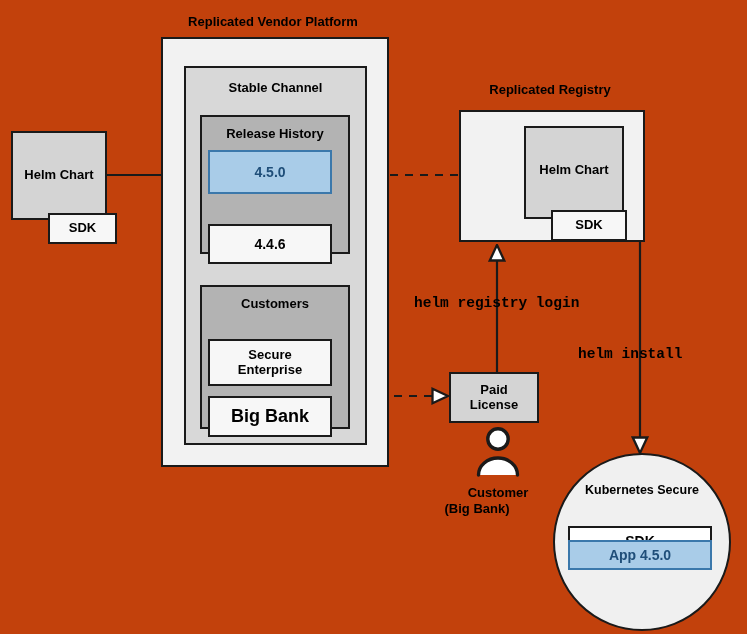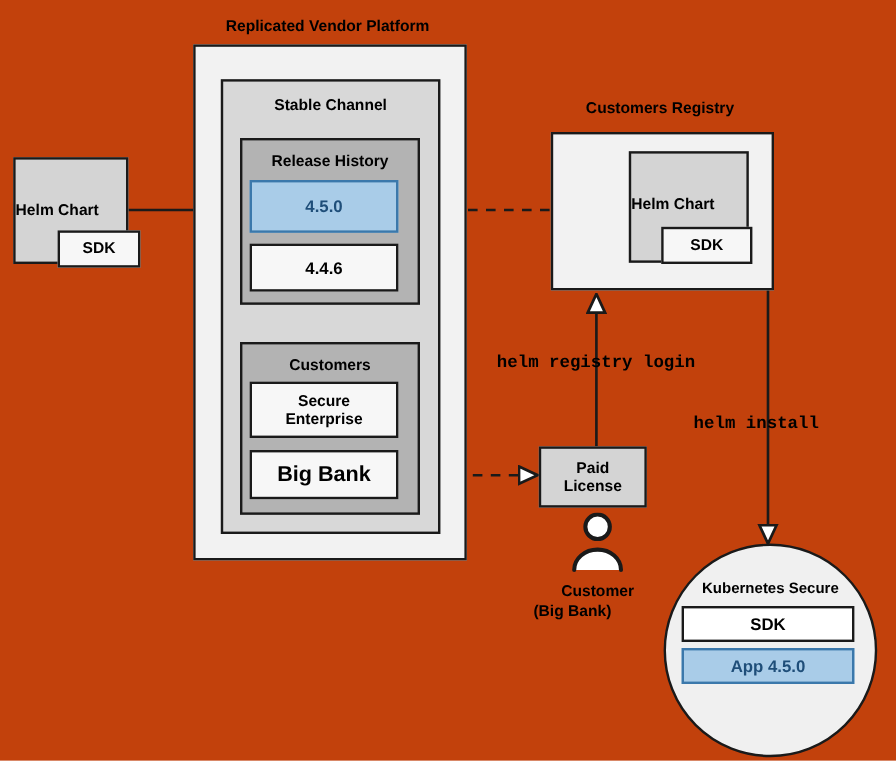--- a/index.html
+++ b/index.html
@@ -15,21 +15,21 @@
     background: #c2410c;
     font-family: "Liberation Sans", sans-serif;
     overflow: hidden;
   }
   .node {
     position: absolute;
     box-sizing: border-box;
     display: flex;
     align-items: center;
     justify-content: center;
-    text-align: left;
+    text-align: center;
     color: #000000;
     font-weight: bold;
     line-height: 1.15;
   }
   
   .title-label {
     position: absolute;
     font-family: "Liberation Sans", sans-serif;
     font-weight: bold;
     font-size: 13px;
@@ -63,20 +63,21 @@
     border: 2px solid #1a1a1a;
     background: #f2f2f2;
   }
   .box-gray {
     border: 2px solid #1a1a1a;
     background: #d4d4d4;
   }
   .box-white {
     border: 2px solid #1a1a1a;
     background: #f7f7f7;
+    margin-top: 21px;
   }
   .box-blue {
     border: 2px solid #3b78ab;
     background: #a9cce8;
     color: #1f4e79;
   }
   .box-circle {
     border: 2px solid #1a1a1a;
     background: #f0f0f0;
     border-radius: 50%;
@@ -132,21 +133,21 @@
       <path d="M 497 372 L 497 245" stroke="#1a1a1a" stroke-width="2.2" fill="none" marker-end="url(#arrow-open)"></path>
     </g>
 
     <g>
       <path d="M 640 238 L 640 453" stroke="#1a1a1a" stroke-width="2.2" fill="none" marker-end="url(#arrow-open)"></path>
     </g>
   </svg>
 
   <div class="title-label" style="left:161px; top:14px; width:224px;">Replicated Vendor Platform</div>
 
-  <div class="title-label" style="left:459px; top:82px; width:182px;">Customers Registry</div>
+  <div class="title-label" style="left:459px; top:82px; width:182px;">Replicated Registry</div>
 
   <div class="node box-gray" style="left:11px; top:131px; width:96px; height:89px;">
     <span style="font-size:13px; position:absolute; top:35px; left:0; right:0;">Helm Chart</span>
   </div>
   <div class="node box-white" style="left:48px; top:192px; width:69px; height:31px; font-size:13px;">
     <span>SDK</span>
   </div>
 
   <div class="box-platform" style="position:absolute; left:161px; top:37px; width:224px; height:426px;"></div>
 

